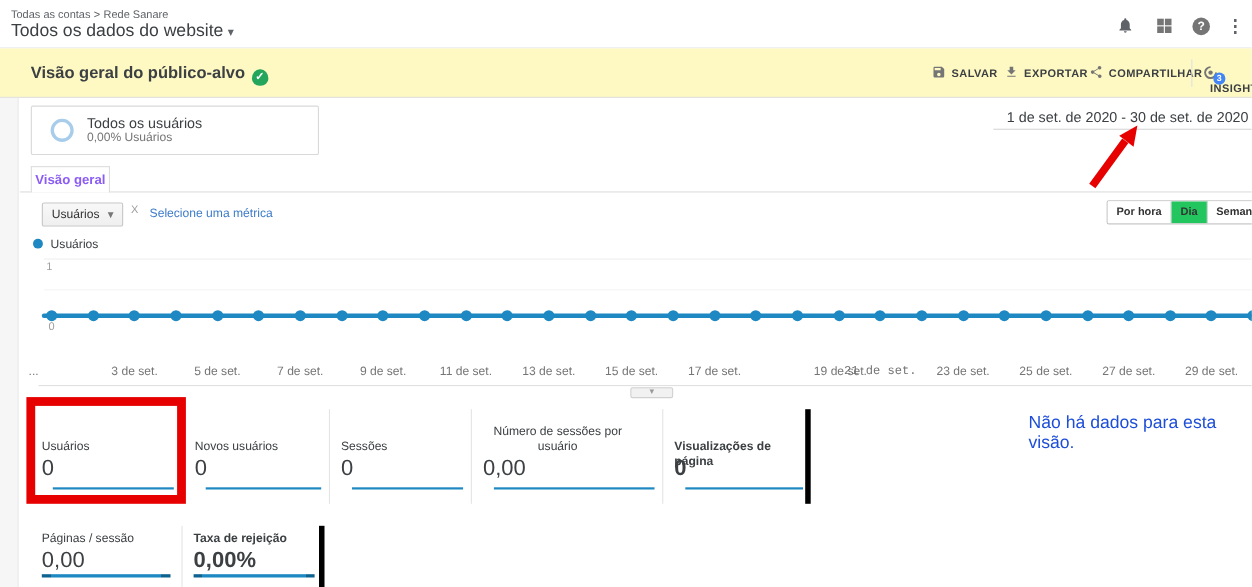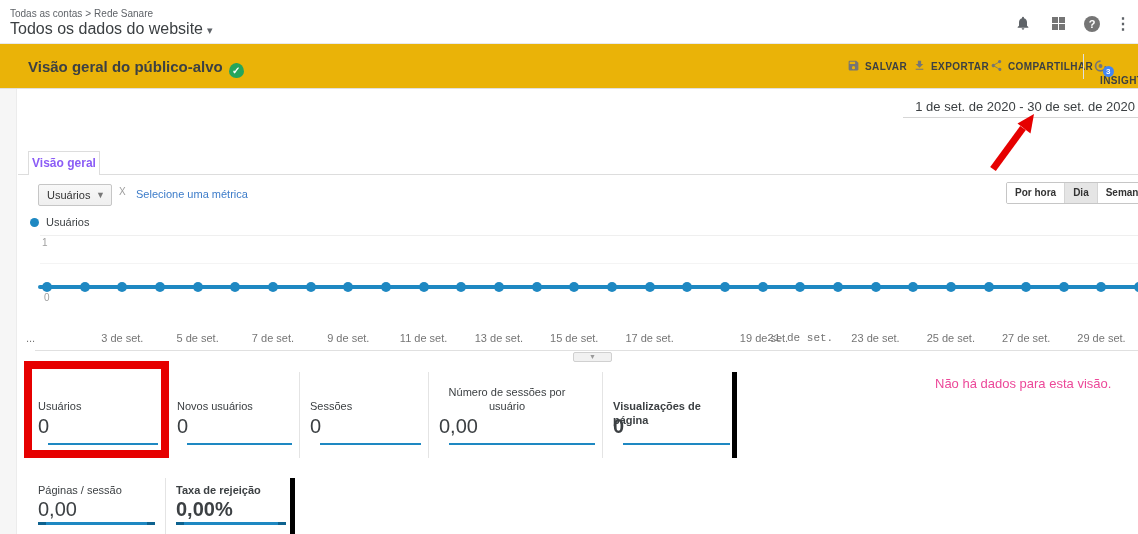--- a/index.html
+++ b/index.html
@@ -14,21 +14,21 @@
   #breadcrumb span { margin-right:3px; }
   #view-title { left:10px; top:20px; font-size:16px; color:#3c4043; cursor:pointer; }
   #view-title .caret { font-size:11px; color:#5f6368; margin-left:4px; }
   .topicon { top:14px; width:22px; height:20px; color:#5f6368; font-size:16px; text-align:center; cursor:pointer; }
   .gridicon { display:inline-block; width:14px; height:14px; margin-top:3px; }
   .gridicon div { width:6px; height:6px; background:#757575; float:left; margin:0 1px 1px 0; }
   .helpcircle { display:inline-block; width:16px; height:16px; border-radius:50%; background:#757575; color:#fff;
                 font-size:11px; font-weight:bold; line-height:16px; margin-top:2px; }
 
   
-  #report-header { left:0; top:44px; width:1138px; height:45px; background:#eab308; border-bottom:1px solid #e0e0e0; }
+  #report-header { left:0; top:44px; width:1138px; height:45px; background:#fef9c3; border-bottom:1px solid #e0e0e0; }
   #report-title { left:28px; top:14px; font-size:15px; font-weight:bold; color:#3c4043; }
   .shield { display:inline-block; width:15px; height:15px; background:#24a55c; border-radius:50% 50% 50% 50%/60% 60% 45% 45%;
             color:#fff; font-size:10px; line-height:15px; text-align:center; vertical-align:-2px; margin-left:6px; }
   .hdr-action { top:15px; font-size:10px; font-weight:bold; color:#3c4043; letter-spacing:.4px; cursor:pointer; }
   .hdr-action .ic { color:#757575; font-size:13px; margin-right:5px; vertical-align:-2px; }
   #hdr-divider { left:1083px; top:10px; width:1px; height:25px; background:#e0e0e0; }
   .insights-ic { position:relative; display:inline-block; width:16px; height:14px; }
   .insights-ic svg { display:block; }
   .badge { position:absolute; right:-5px; bottom:-4px; width:11px; height:11px; border-radius:50%;
            background:#4285f4; color:#fff; font-size:8px; line-height:11px; text-align:center; font-weight:bold; }
@@ -58,39 +58,39 @@
   
   #metric-dd { left:38px; top:184px; width:74px; height:22px; background:linear-gradient(#f8f8f8,#efefef);
                border:1px solid #c6c6c6; border-radius:2px; font-size:11px; color:#333; line-height:20px;
                padding-left:8px; cursor:pointer; }
   #metric-dd .caret { float:right; margin-right:6px; color:#777; font-size:9px; }
   #vs-x { left:119px; top:186px; font-size:10px; color:#9e9e9e; }
   #select-metric { left:136px; top:188px; font-size:11px; color:#3d7cc9; cursor:pointer; }
 
   #gran-group { left:1006px; top:182px; height:22px; display:flex; border:1px solid #c6c6c6; border-radius:2px; overflow:hidden; background:#fff; }
   .gran-btn { font-size:10px; font-weight:bold; color:#333; line-height:20px; padding:0 8px; border-right:1px solid #d5d5d5; cursor:pointer; background:#fff; white-space:nowrap; }
-  .gran-btn.selected { background:#e5e5e5; }
+  .gran-btn.selected { background:#22c55e; }
   .gran-btn:last-child { border-right:none; }
 
   
   #legend { left:30px; top:216px; font-size:11px; color:#3c4043; }
   .legend-dot { display:inline-block; width:9px; height:9px; border-radius:50%; background:#1e88c2; margin-right:7px; vertical-align:-1px; }
   .gridline { left:40px; width:1098px; height:1px; background:#efefef; }
   #ylab-1 { left:42px; top:237px; font-size:10px; color:#9e9e9e; }
   #ylab-0 { left:44px; top:292px; font-size:10px; color:#9e9e9e; }
   #chart-line { left:38px; top:285px; width:1100px; height:4px; background:#1e88c2; border-radius:2px; }
   .dot { position:absolute; top:282px; width:10px; height:10px; border-radius:50%; background:#1e88c2; }
   .xtick { position:absolute; top:332px; font-size:11px; color:#757575; white-space:nowrap; transform:translateX(-50%); }
   #xtick-ellipsis { left:26px; top:332px; font-size:11px; color:#757575; }
   #axis-rule { left:35px; top:350px; width:1103px; height:1px; background:#e0e0e0; }
   #collapse-pill { left:573px; top:352px; width:39px; height:10px; background:#f1f1f1; border:1px solid #d0d0d0;
                    border-radius:2px; text-align:center; cursor:pointer; }
   #collapse-pill span { display:block; font-size:7px; line-height:8px; color:#999; }
 
-  #no-data { left:935px; top:376px; font-size:13px; color:#ec4899; }
+  #no-data { left:935px; top:376px; font-size:16px; color:#1d4ed8; }
 
   
   .mrow { position:absolute; left:28px; display:flex; }
   #mrow1 { top:372px; height:86px; }
   #mrow2 { top:478px; height:56px; }
   .mcard { position:relative; height:100%; padding:0 0 0 10px; }
   .mcard.div-l { border-left:1px solid #e4e4e4; }
   .mcard.div-r { border-right:5px solid #000000;font-weight:bold; }
   .mlabel { position:absolute; left:10px; font-size:11px; color:#3c4043; line-height:14px; padding-right:14px; }
   .mvalue { position:absolute; left:10px; font-size:20px; color:#3c4043; }
@@ -159,20 +159,25 @@
             <circle cx="12" cy="12" r="3.4" fill="#757575"></circle>
           </svg>
         <span class="badge">3</span>
       </span>
       <span style="margin-left:7px;">INSIGHTS</span>
     </div>
   </div>
 
   <div class="abs" id="gutter"></div>
 
+  <div class="abs seg-card" id="seg-all">
+    <div class="seg-circle"></div>
+    <div class="seg-title">Todos os usuários</div>
+    <div class="seg-sub">0,00% Usuários</div>
+  </div>
 
   <div class="abs" id="date-range">1 de set. de 2020 - 30 de set. de 2020</div>
   <div class="abs" id="date-underline"></div>
 
   <div class="abs" id="tab-rule"></div>
   <div class="abs" id="tab-overview">Visão geral</div>
 
   <div class="abs" id="metric-dd">
     <span>Usuários</span><span class="caret">▼</span>
   </div>

